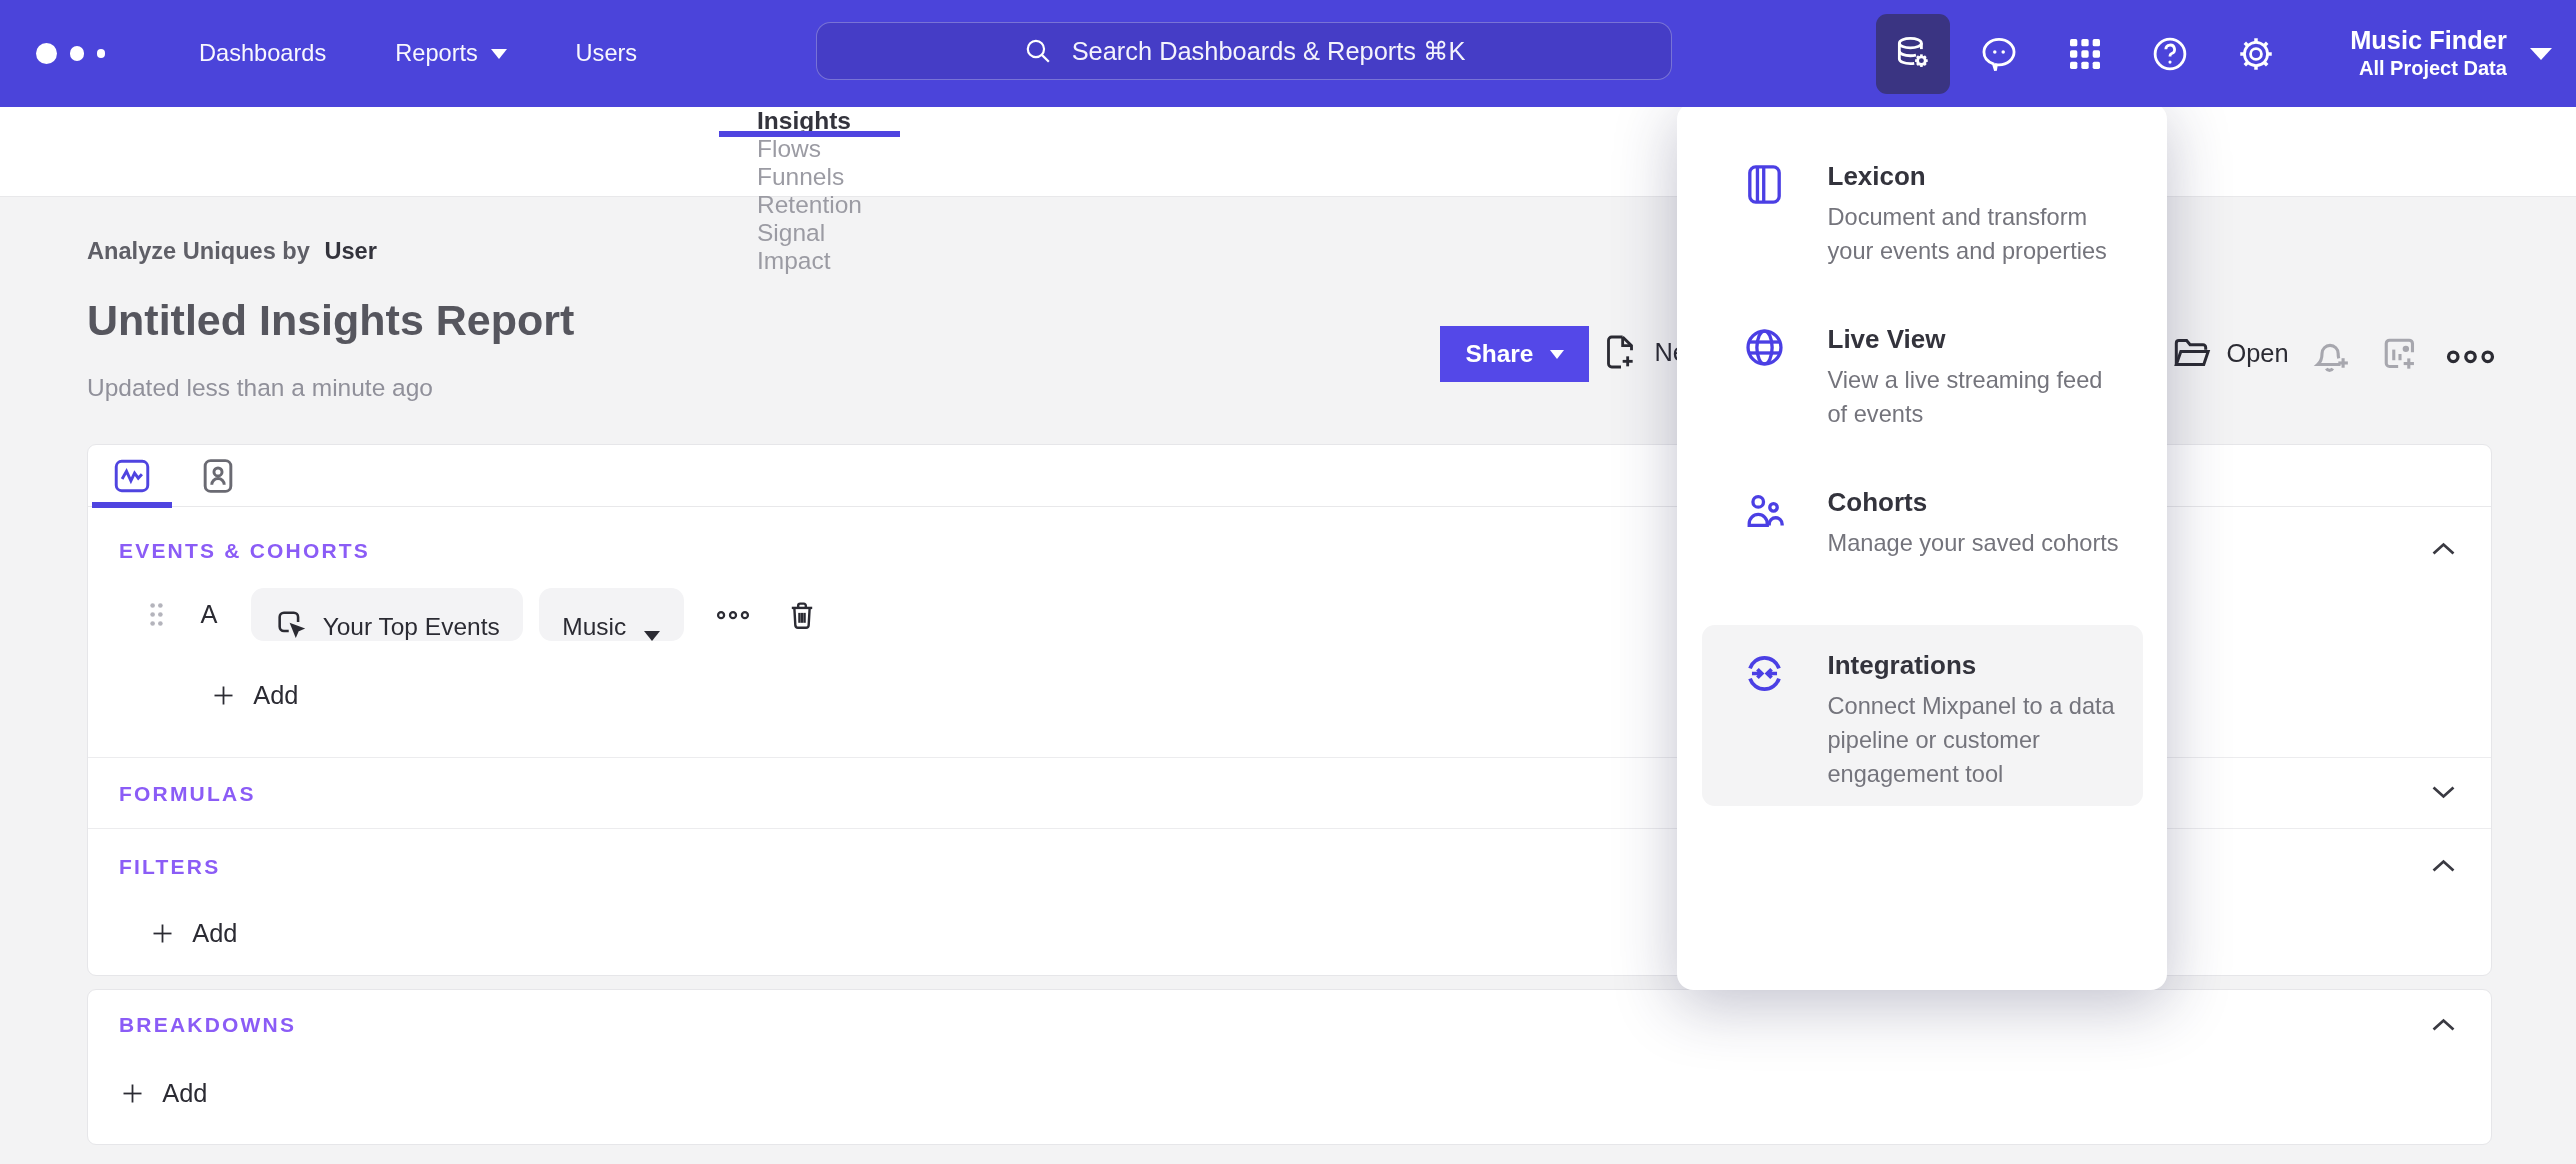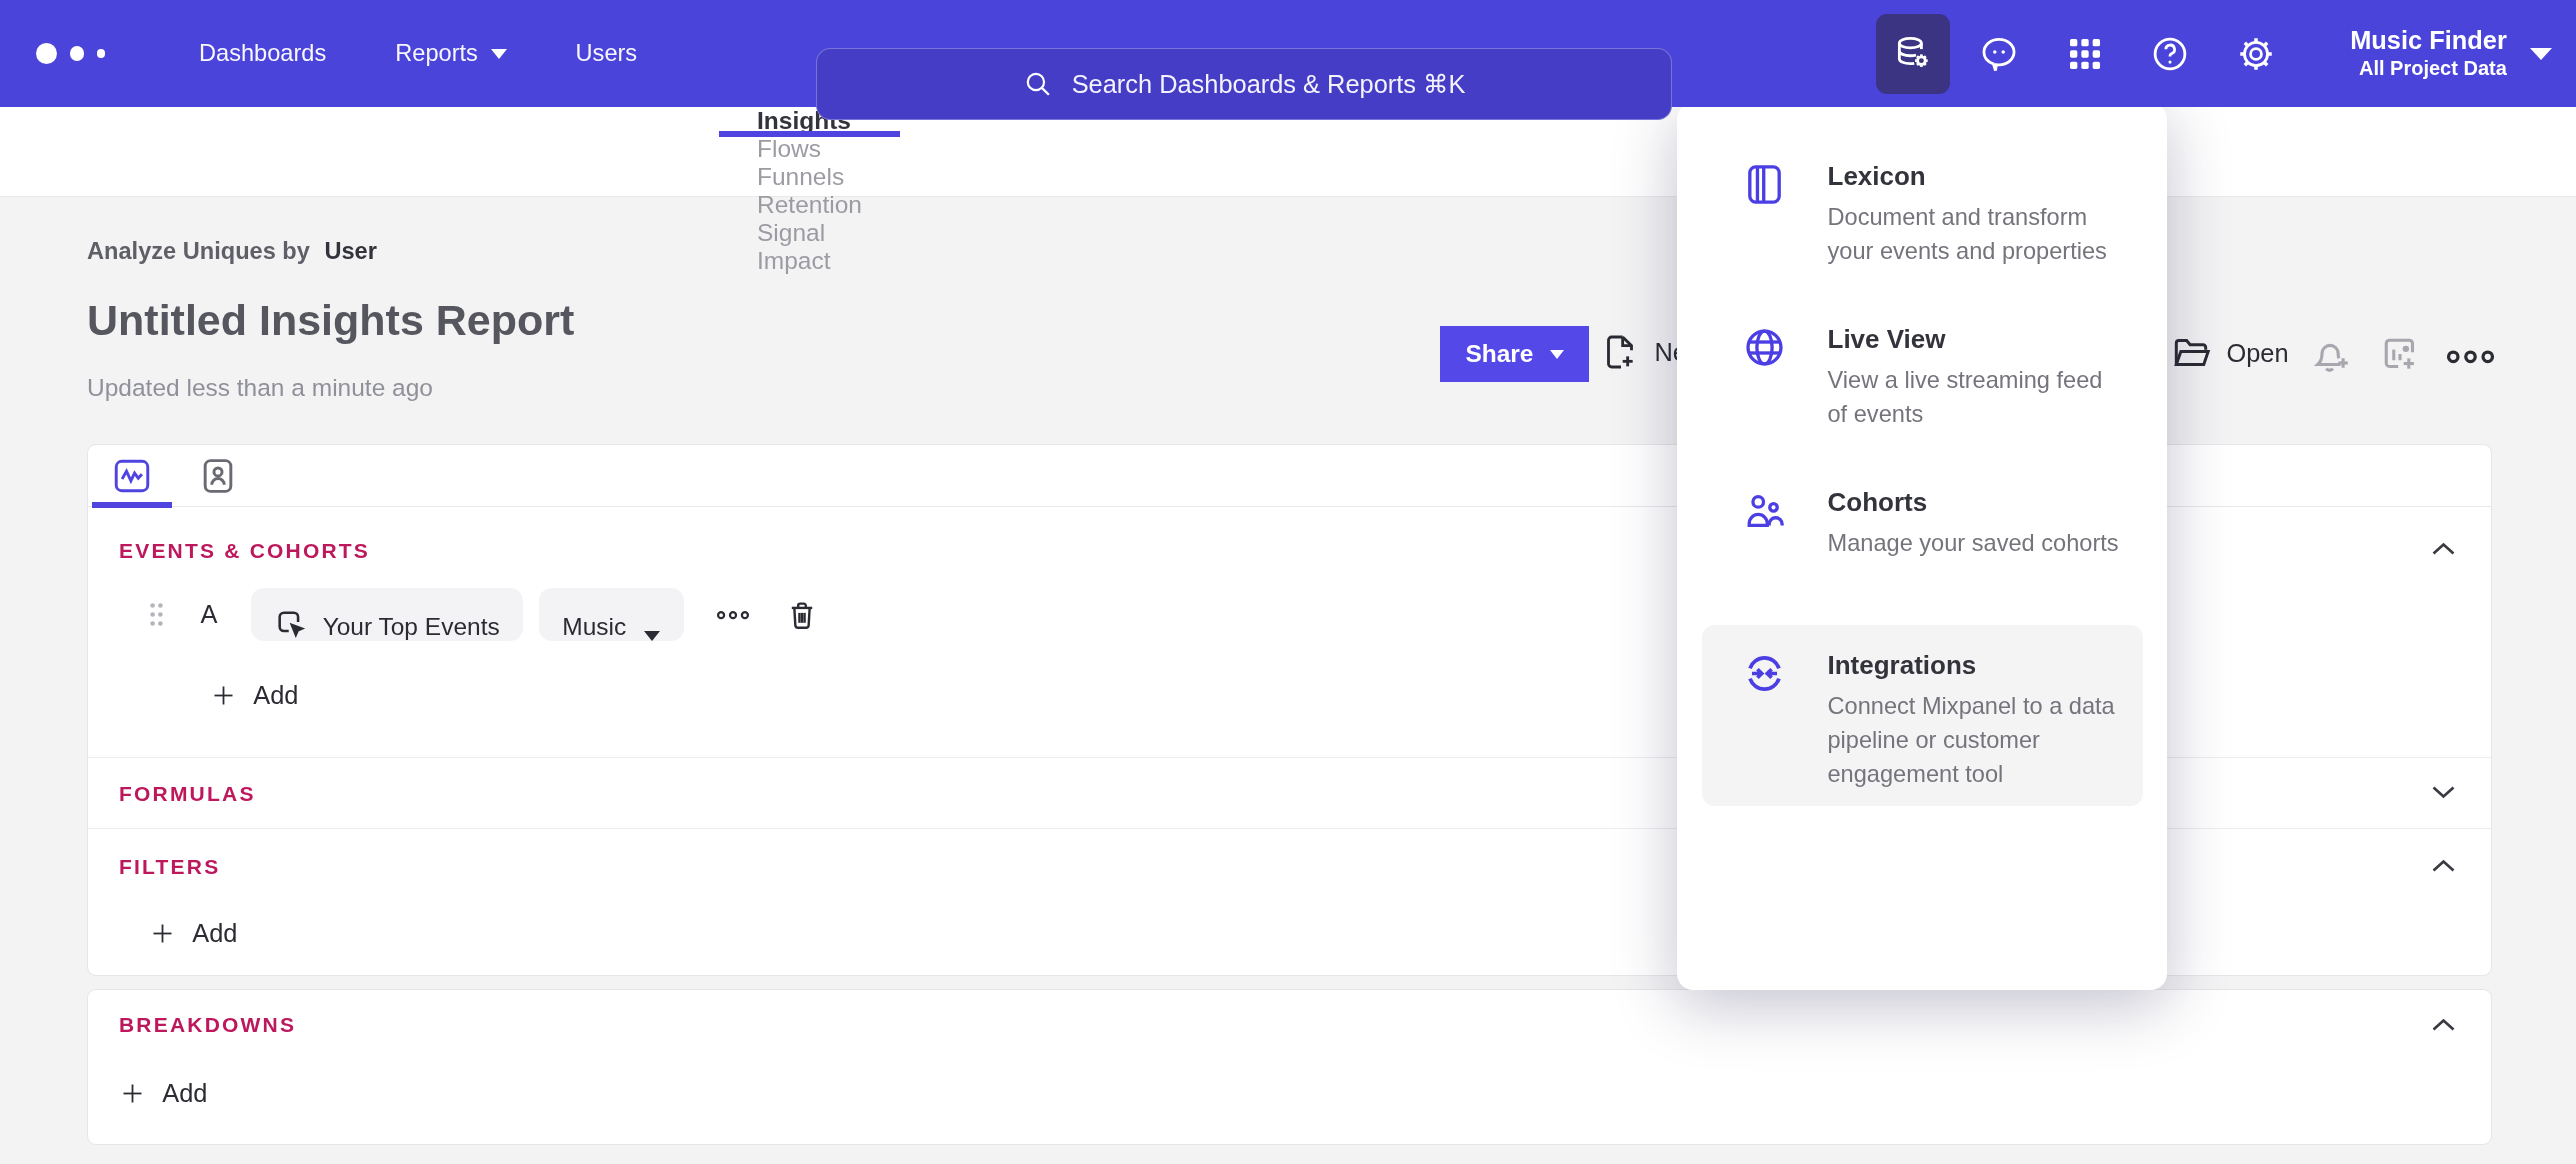--- a/index.html
+++ b/index.html
@@ -16,24 +16,24 @@
     background:#4b44da; z-index:40; display:flex; align-items:center;
   }
   .logo { margin-left:36px; display:flex; align-items:center; gap:12.7px; width:127px; cursor:pointer; }
   .logo .d1{width:21px;height:21px;border-radius:50%;background:#fff;}
   .logo .d2{width:14.5px;height:14.5px;border-radius:50%;background:#fff;}
   .logo .d3{width:8.2px;height:8.2px;border-radius:50%;background:#fff;}
   .nav-links { display:flex; align-items:center; gap:69px; margin-left:36px; }
   .nav-link { color:rgba(255,255,255,.96); font-size:23.6px; font-weight:500; display:flex; align-items:center; gap:12.7px; cursor:pointer; }
   .caret-w { width:0;height:0;border-left:8.2px solid transparent;border-right:8.2px solid transparent;border-top:10px solid #fff; }
   .searchbar {
-    position:absolute; left:816px; top:22px; width:856px; height:72px;
+    position:absolute; left:816px; top:22px; width:856px; height:58px;
     background:#453dc6; border:1.8px solid rgba(255,255,255,.28); border-radius:14.5px;
     display:flex; align-items:center; justify-content:center; gap:18px;
-    color:rgba(255,255,255,.94); font-size:25.4px; cursor:text;margin-top:26px;
+    color:rgba(255,255,255,.94); font-size:25.4px; cursor:text;
   }
   .nav-right { position:absolute; right:23.6px; top:0; height:107px; display:flex; align-items:center; }
   .icon-btn { width:74px; height:80px; border-radius:11px; display:flex; align-items:center; justify-content:center; margin-left:11.8px; cursor:pointer; }
   .icon-btn.active { background:#3a3482; }
   .project { margin-left:57px; color:#fff; text-align:right; cursor:pointer; display:flex; align-items:center; gap:23.6px; }
   .project .pname { font-size:25.4px; font-weight:700; line-height:31px; }
   .project .pscope { font-size:20px; font-weight:700; line-height:25.4px; }
   .caret-big { width:0;height:0;border-left:11px solid transparent;border-right:11px solid transparent;border-top:12.7px solid #fff; }
 
   
@@ -66,21 +66,21 @@
   .card { position:absolute; left:87px; width:2405px; background:#fff; border:1.8px solid #e6e6e9; border-radius:9px; }
   .card1 { top:444px; height:532px; }
   .card2 { top:989px; height:156px; padding:23px 31px 0 31px; }
   .builder-tabs { height:62px; border-bottom:1.8px solid #e8e8ea; position:relative; display:flex; align-items:center; padding-left:22px; gap:42px; }
   .builder-underline { position:absolute; left:3.6px; bottom:-1.8px; width:80px; height:6.3px; background:#4f44e0; }
   .icon-tab { width:44px; height:44px; display:flex; align-items:center; justify-content:center; cursor:pointer; }
   .section { position:relative; padding:0 31px; }
   .sec-events { height:250px; padding-top:32px; }
   .sec-formulas { height:71px; border-top:1.8px solid #ececee; padding-top:23.6px; }
   .sec-filters { height:150px; border-top:1.8px solid #ececee; padding-top:26px; }
-  .sec-label { font-size:21px; font-weight:600; letter-spacing:2.2px; color:#be185d; }
+  .sec-label { font-size:21px; font-weight:600; letter-spacing:2.2px; color:#8b5cf6; }
   .chev { position:absolute; right:33px; cursor:pointer; }
   .series-row { display:flex; align-items:center; margin-top:25.4px; margin-left:23.6px; }
   .drag { margin-right:31px; cursor:grab; display:flex; }
   .series-letter { font-size:25.4px; font-weight:500; color:#2b2b33; margin-right:33px; }
   .chip { height:53px; background:#f3f3f5; border-radius:12.7px; display:flex; align-items:flex-end; padding:0 23.6px; font-size:24.5px; font-weight:500; color:#2b2b33; gap:14.5px; cursor:pointer; }
   .chip + .chip { margin-left:15.4px; }
   .caret-d { width:0;height:0;border-left:8.2px solid transparent;border-right:8.2px solid transparent;border-top:10px solid #2b2b33; margin-left:3.6px; }
   .row-kebab { margin-left:31px; cursor:pointer; display:flex; }
   .row-trash { margin-left:34px; cursor:pointer; display:flex; }
   .add-row { display:flex; align-items:center; gap:16.3px; font-size:25.4px; font-weight:500; color:#2b2b33; cursor:pointer; }

